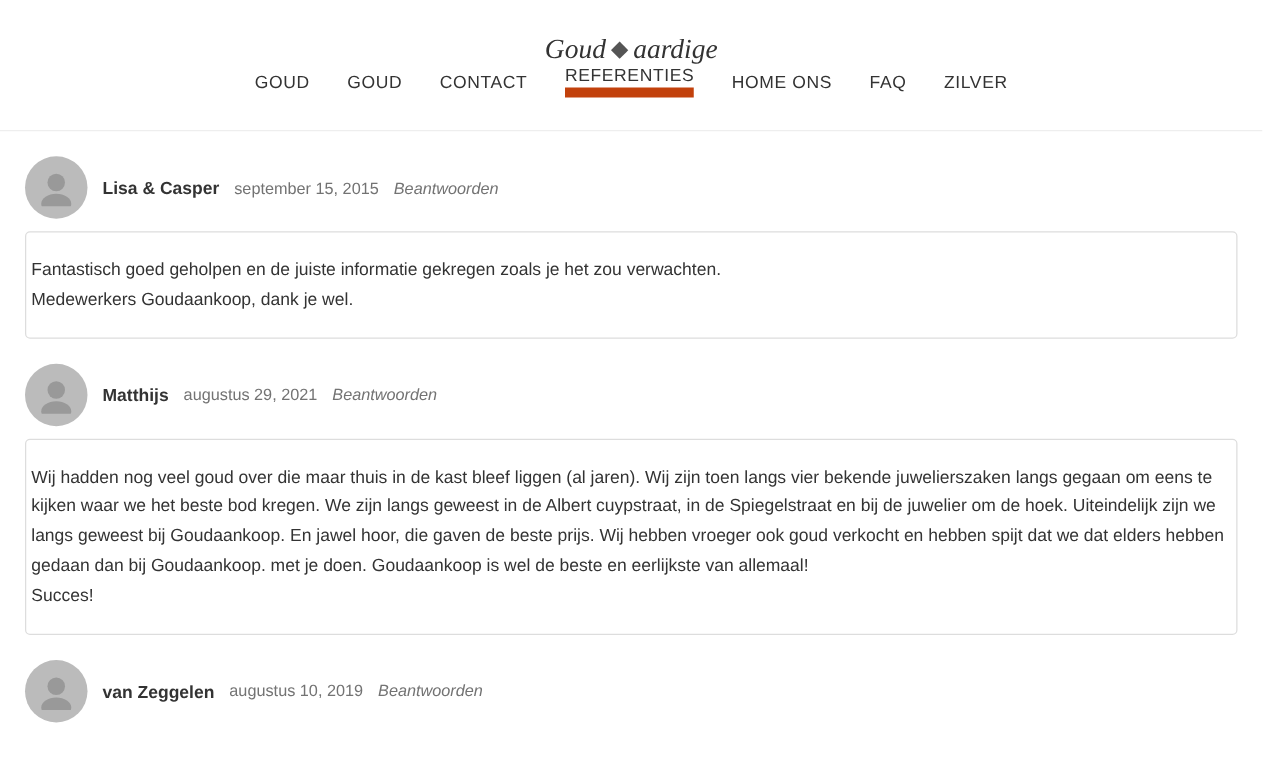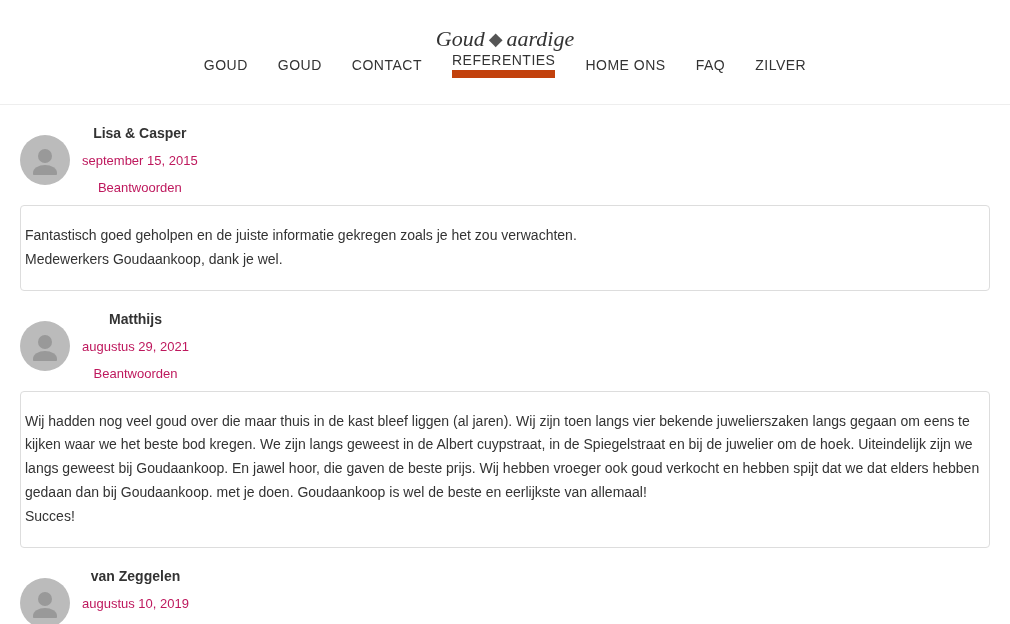--- a/index.html
+++ b/index.html
@@ -76,38 +76,38 @@
       justify-content: center;
       color: #fff;
       font-size: 20px;
       flex-shrink: 0;
     }
 
     .comment-meta {
       display: flex;
       align-items: center;
       gap: 12px;
-      flex-direction: column;
     }
 
     .commenter-name {
       font-weight: bold;
       font-size: 14px;
       color: #333;
     }
 
     .comment-date {
-      color: #be185d;
+      color: #737373;
       font-size: 13px;
     }
 
     .reply-link {
-      color: #be185d;
+      color: #737373;
       text-decoration: none;
       font-size: 13px;
+      font-style: italic;
     }
 
     .comment-body {
       border: 1px solid #ddd;
       border-radius: 4px;
       padding: 18px 4px;
       line-height: 1.7;
       color: #333;
       font-size: 14px;
       background: #fff;

